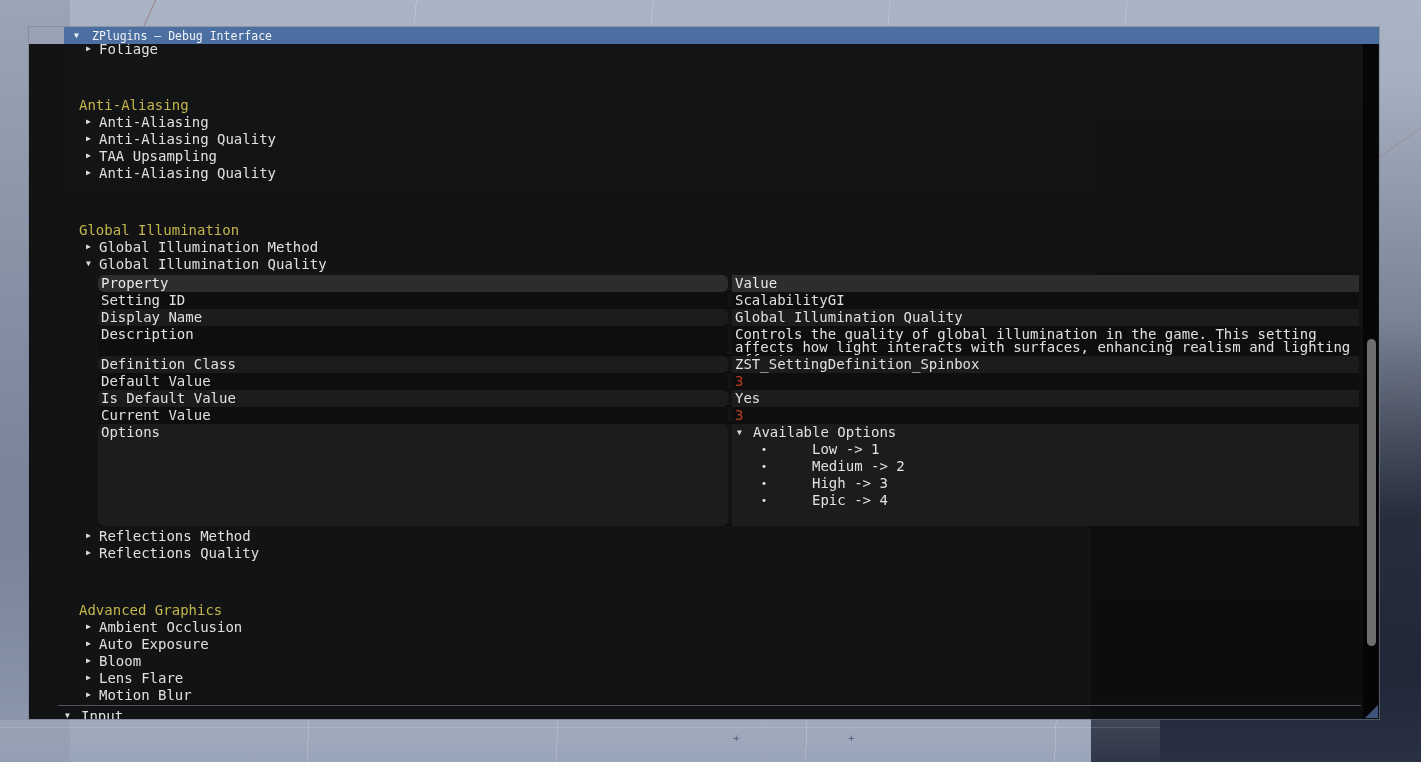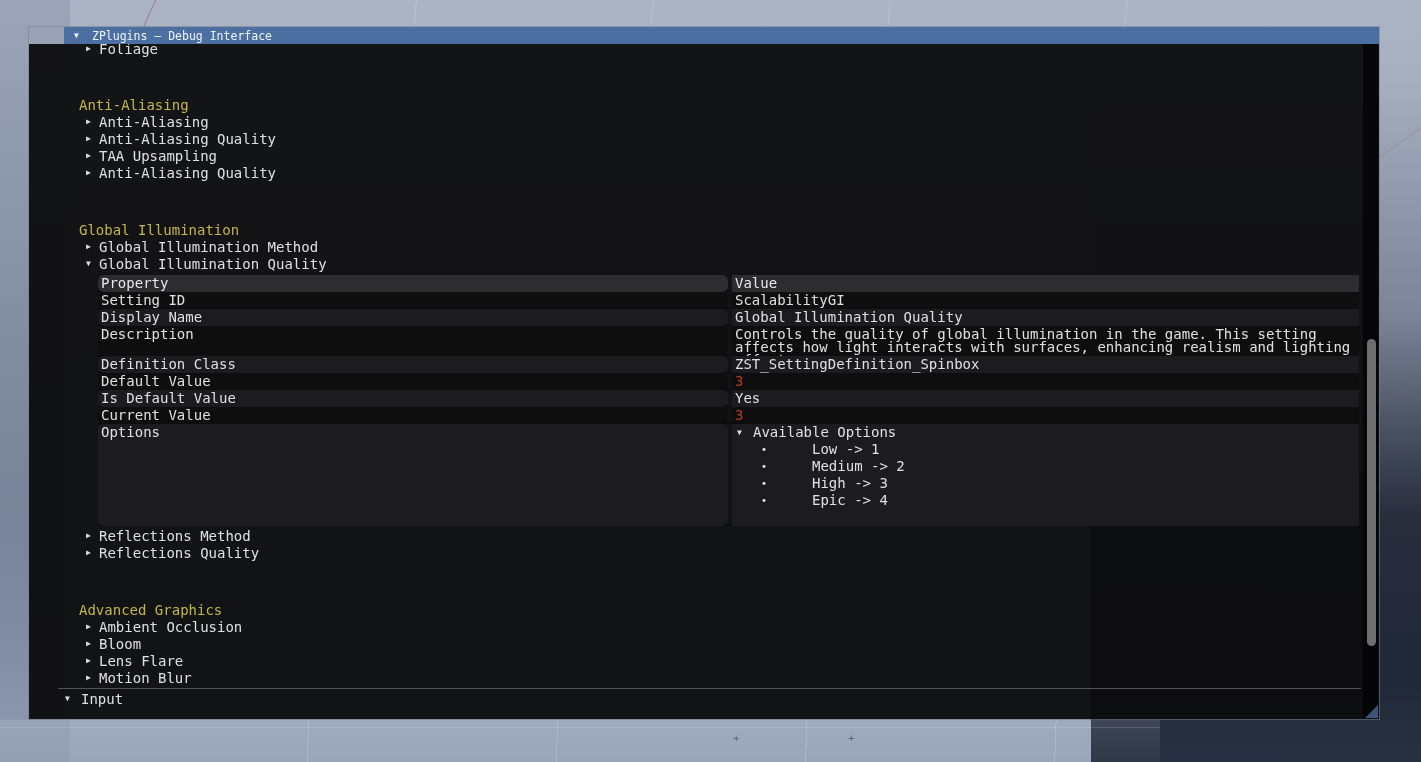--- a/index.html
+++ b/index.html
@@ -230,20 +230,24 @@
 
       <div class="trow sect mt-40">
         <span>Advanced Graphics</span>
       </div>
       <div class="trow item1">
         <span class="arr arr-closed"></span>
         <span>Ambient Occlusion</span>
       </div>
       <div class="trow item1">
         <span class="arr arr-closed"></span>
+        <span>Auto Exposure</span>
+      </div>
+      <div class="trow item1">
+        <span class="arr arr-closed"></span>
         <span>Bloom</span>
       </div>
       <div class="trow item1">
         <span class="arr arr-closed"></span>
         <span>Lens Flare</span>
       </div>
       <div class="trow item1">
         <span class="arr arr-closed"></span>
         <span>Motion Blur</span>
       </div>

